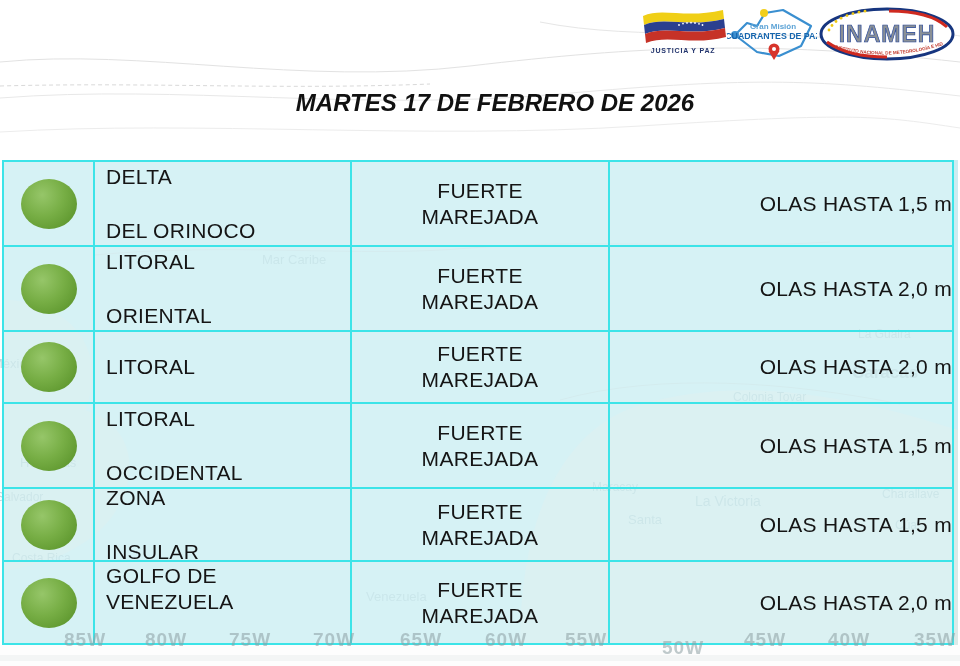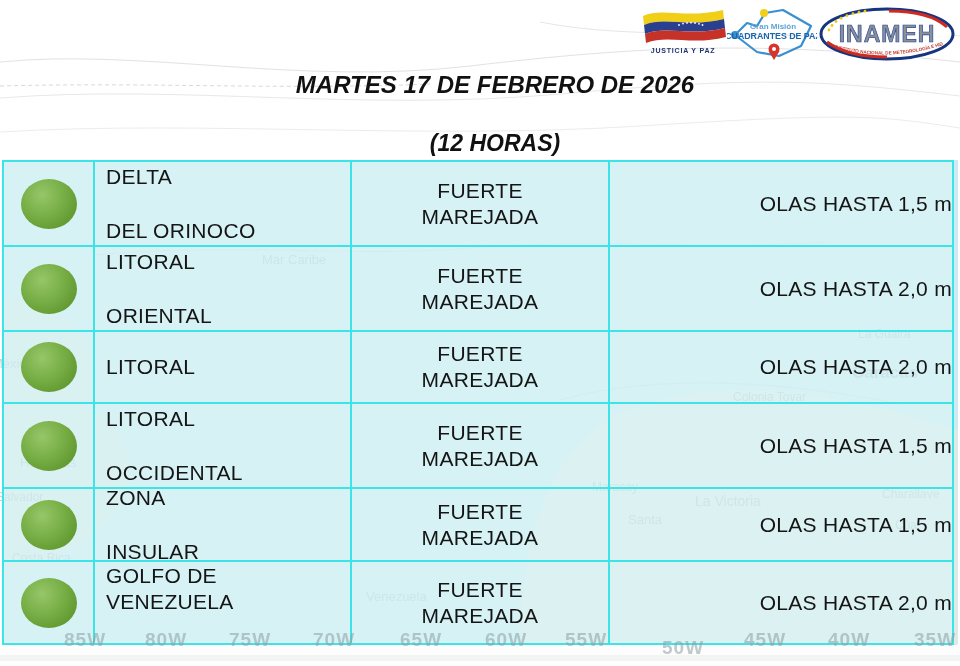--- a/index.html
+++ b/index.html
@@ -8,21 +8,21 @@
   
   .bg-svg{position:absolute;left:0;top:0;z-index:1;}
   .map-label{position:absolute;z-index:1;color:#8fb2b8;opacity:.55;white-space:nowrap;
              font-family:"Liberation Sans",sans-serif;}
   .map-label.big{color:#9fb9bd;font-weight:bold;opacity:.65;}
   
   .hdr-title{position:absolute;top:26px;left:0;width:900px;text-align:center;z-index:4;
              font-size:37px;font-weight:bold;font-style:italic;color:#0c0c0c;letter-spacing:.5px;}
   .hdr-sub{position:absolute;left:30px;width:930px;text-align:center;z-index:4;
            font-weight:bold;font-style:italic;color:#111;}
-  .sub1{top:71px;font-size:24px;}
+  .sub1{top:89px;font-size:24px;}
   .sub2{top:104px;font-size:23px;}
   .sub3{top:130px;font-size:23px;}
   
   .logos{position:absolute;top:6px;right:3px;display:flex;align-items:flex-start;z-index:5;}
   .logo{display:block;}
   
   .wave-table{position:absolute;left:2px;top:160px;width:948px;height:481px;z-index:2;
               border:2px solid #3ce4e8;display:grid;
               grid-template-columns:91px 257px 258px 1fr;
               grid-template-rows:85px 85px 72px 85px 73px 1fr;}
@@ -71,21 +71,20 @@
   <span class="map-label big" style="left:852px;top:363px;font-size:17px;">Caracas</span>
   <span class="map-label" style="left:733px;top:390px;font-size:12px;">Colonia Tovar</span>
   <span class="map-label" style="left:695px;top:493px;font-size:14px;">La Victoria</span>
   <span class="map-label" style="left:628px;top:512px;font-size:13px;">Santa</span>
   <span class="map-label" style="left:895px;top:518px;font-size:12px;">Cúa</span>
   <span class="map-label" style="left:592px;top:480px;font-size:12px;">Maracay</span>
   <span class="map-label" style="left:882px;top:487px;font-size:12px;">Charallave</span>
   <span class="map-label" style="left:366px;top:589px;font-size:13px;">Venezuela</span>
 
   <div class="hdr-sub sub1">MARTES 17 DE FEBRERO DE 2026</div>
-  <div class="hdr-sub sub3">(12 HORAS)</div>
 
   <div class="logos">
     <svg class="logo" width="88" height="50" viewBox="0 0 88 50">
       <path d="M4,10 C23,1 46,13 84,4 L85,13 C49,22 25,10 5,19 Z" fill="#f0cf16"></path>
       <path d="M5,19 C25,10 49,22 85,13 L86,22 C51,31 27,19 6,28 Z" fill="#2b3f8f"></path>
       <path d="M6,28 C27,19 51,31 86,22 L87,31 C53,40 29,28 7,37 Z" fill="#c63227"></path>
       <circle cx="40" cy="19" r="0.9" fill="#fff"></circle>
         <circle cx="44" cy="17.6" r="0.9" fill="#fff"></circle>
       <circle cx="48" cy="16.9" r="0.9" fill="#fff"></circle>
         <circle cx="52" cy="16.7" r="0.9" fill="#fff"></circle>

